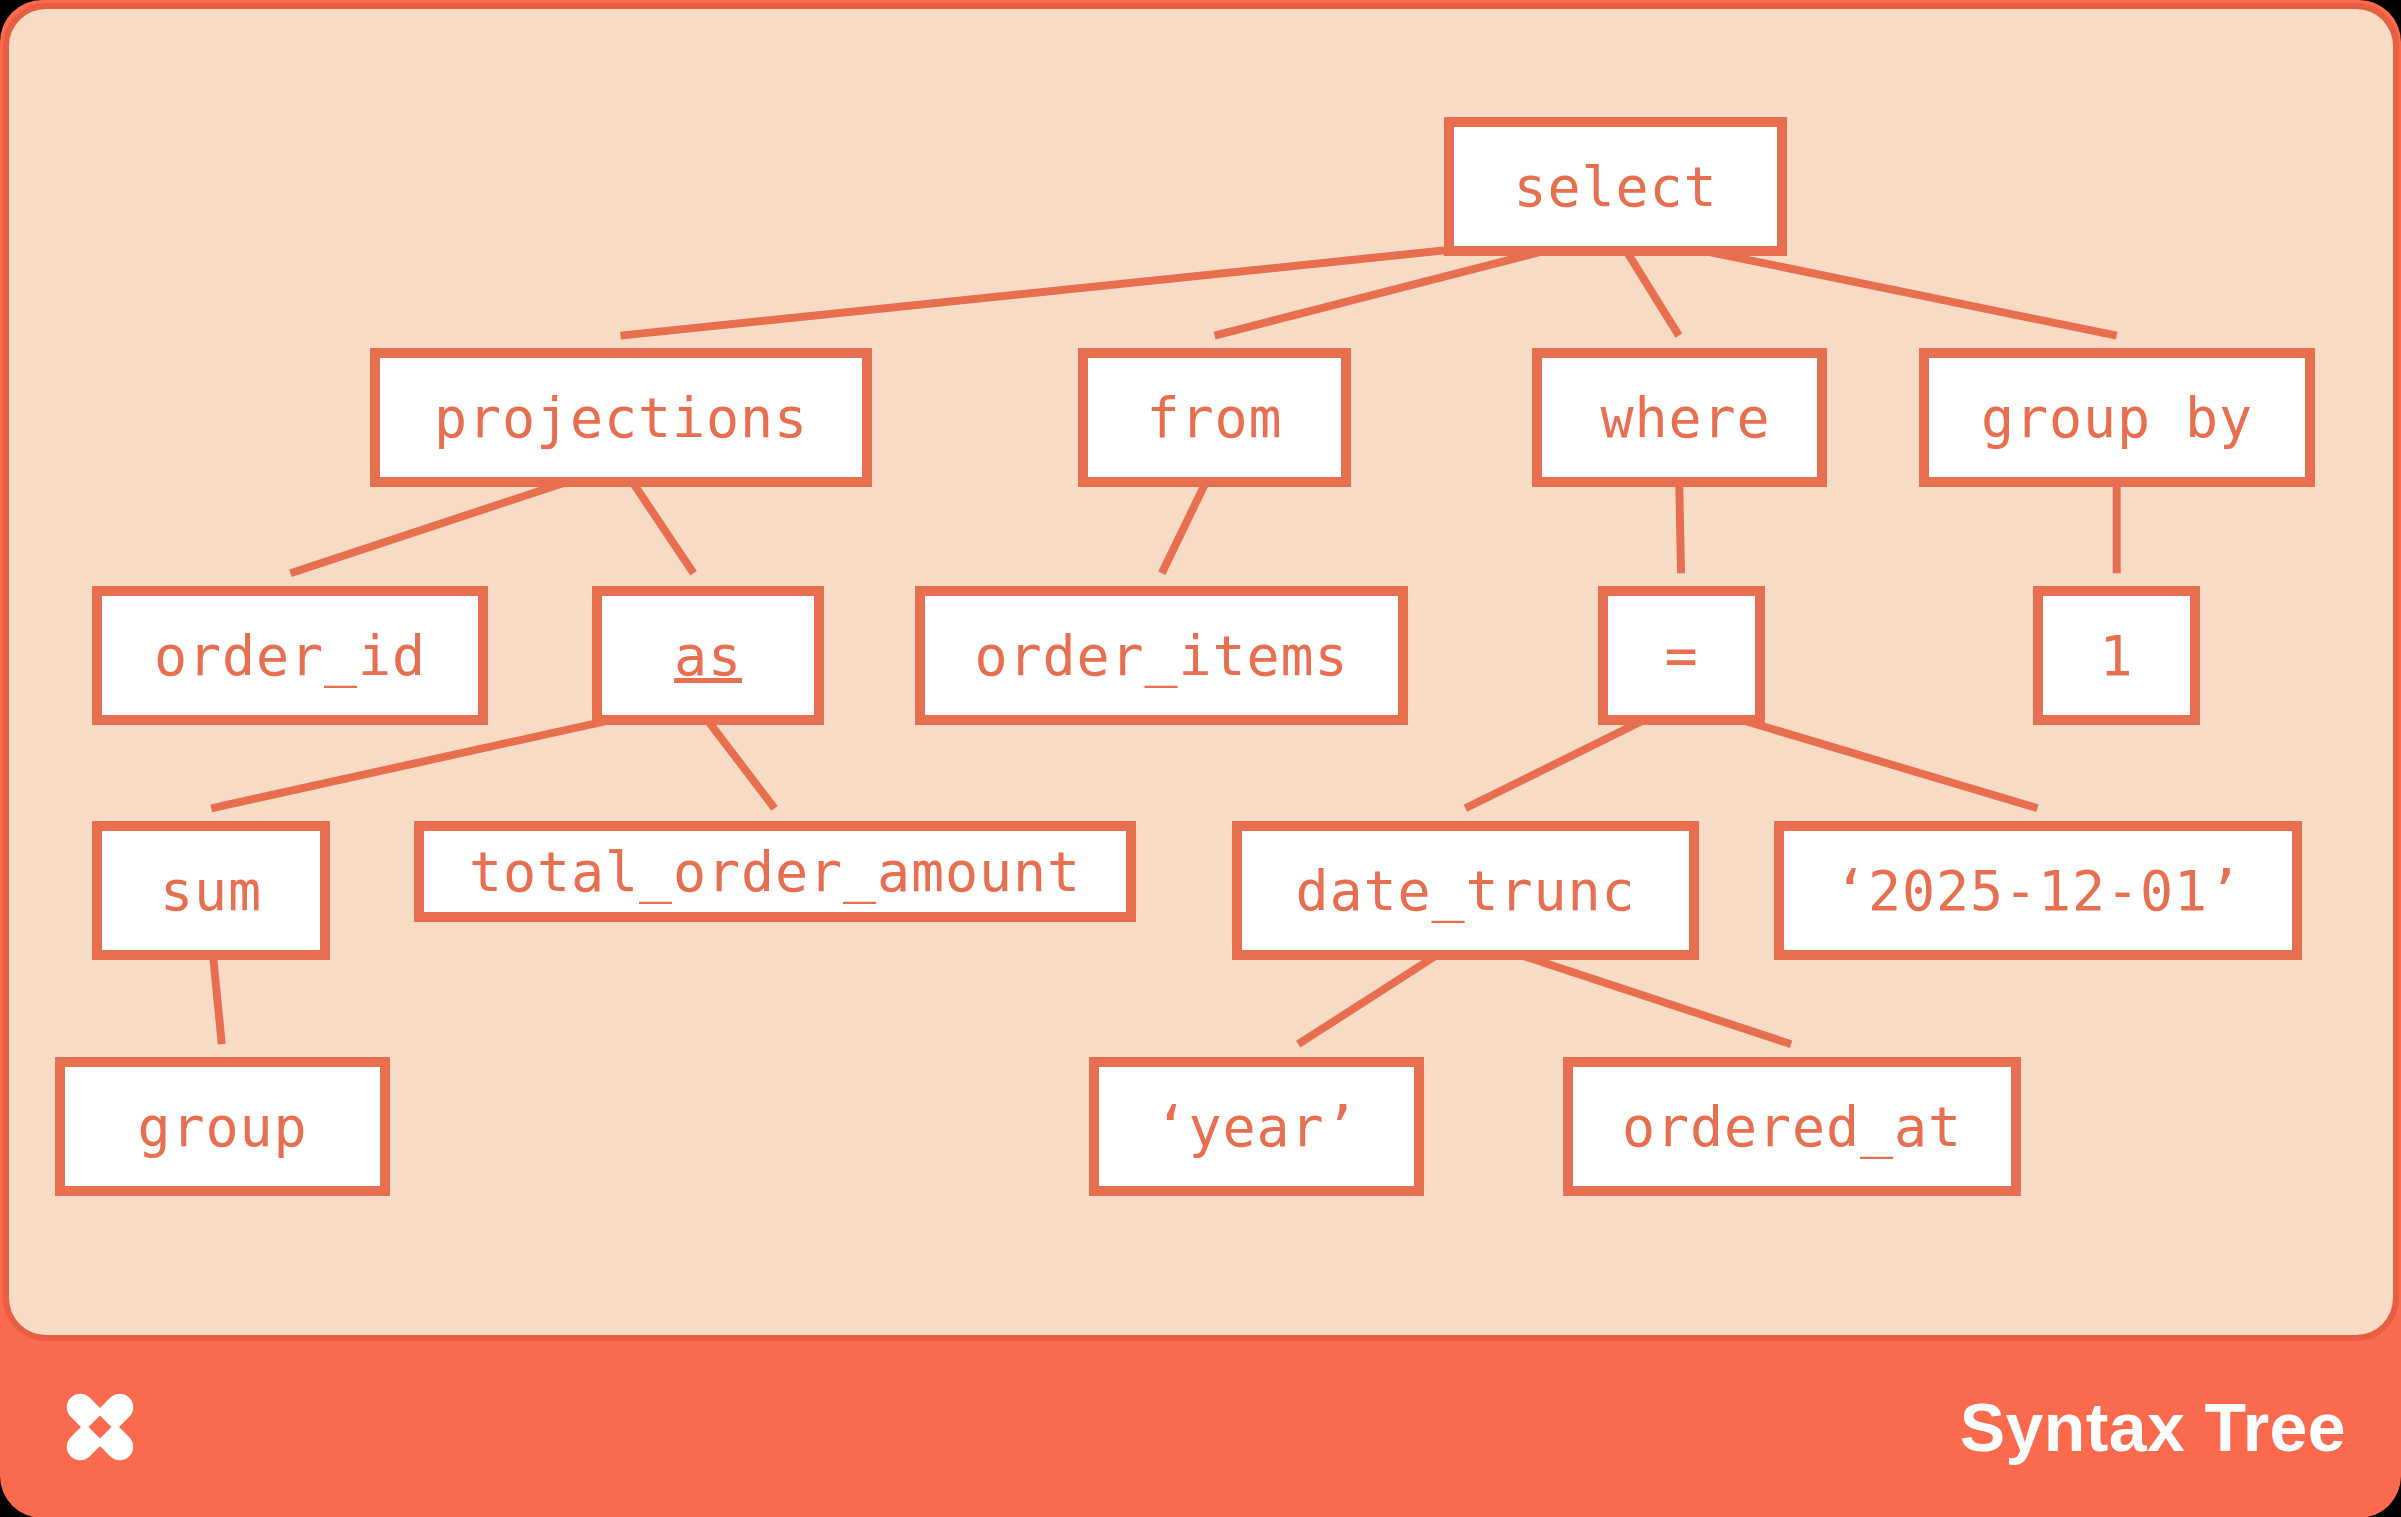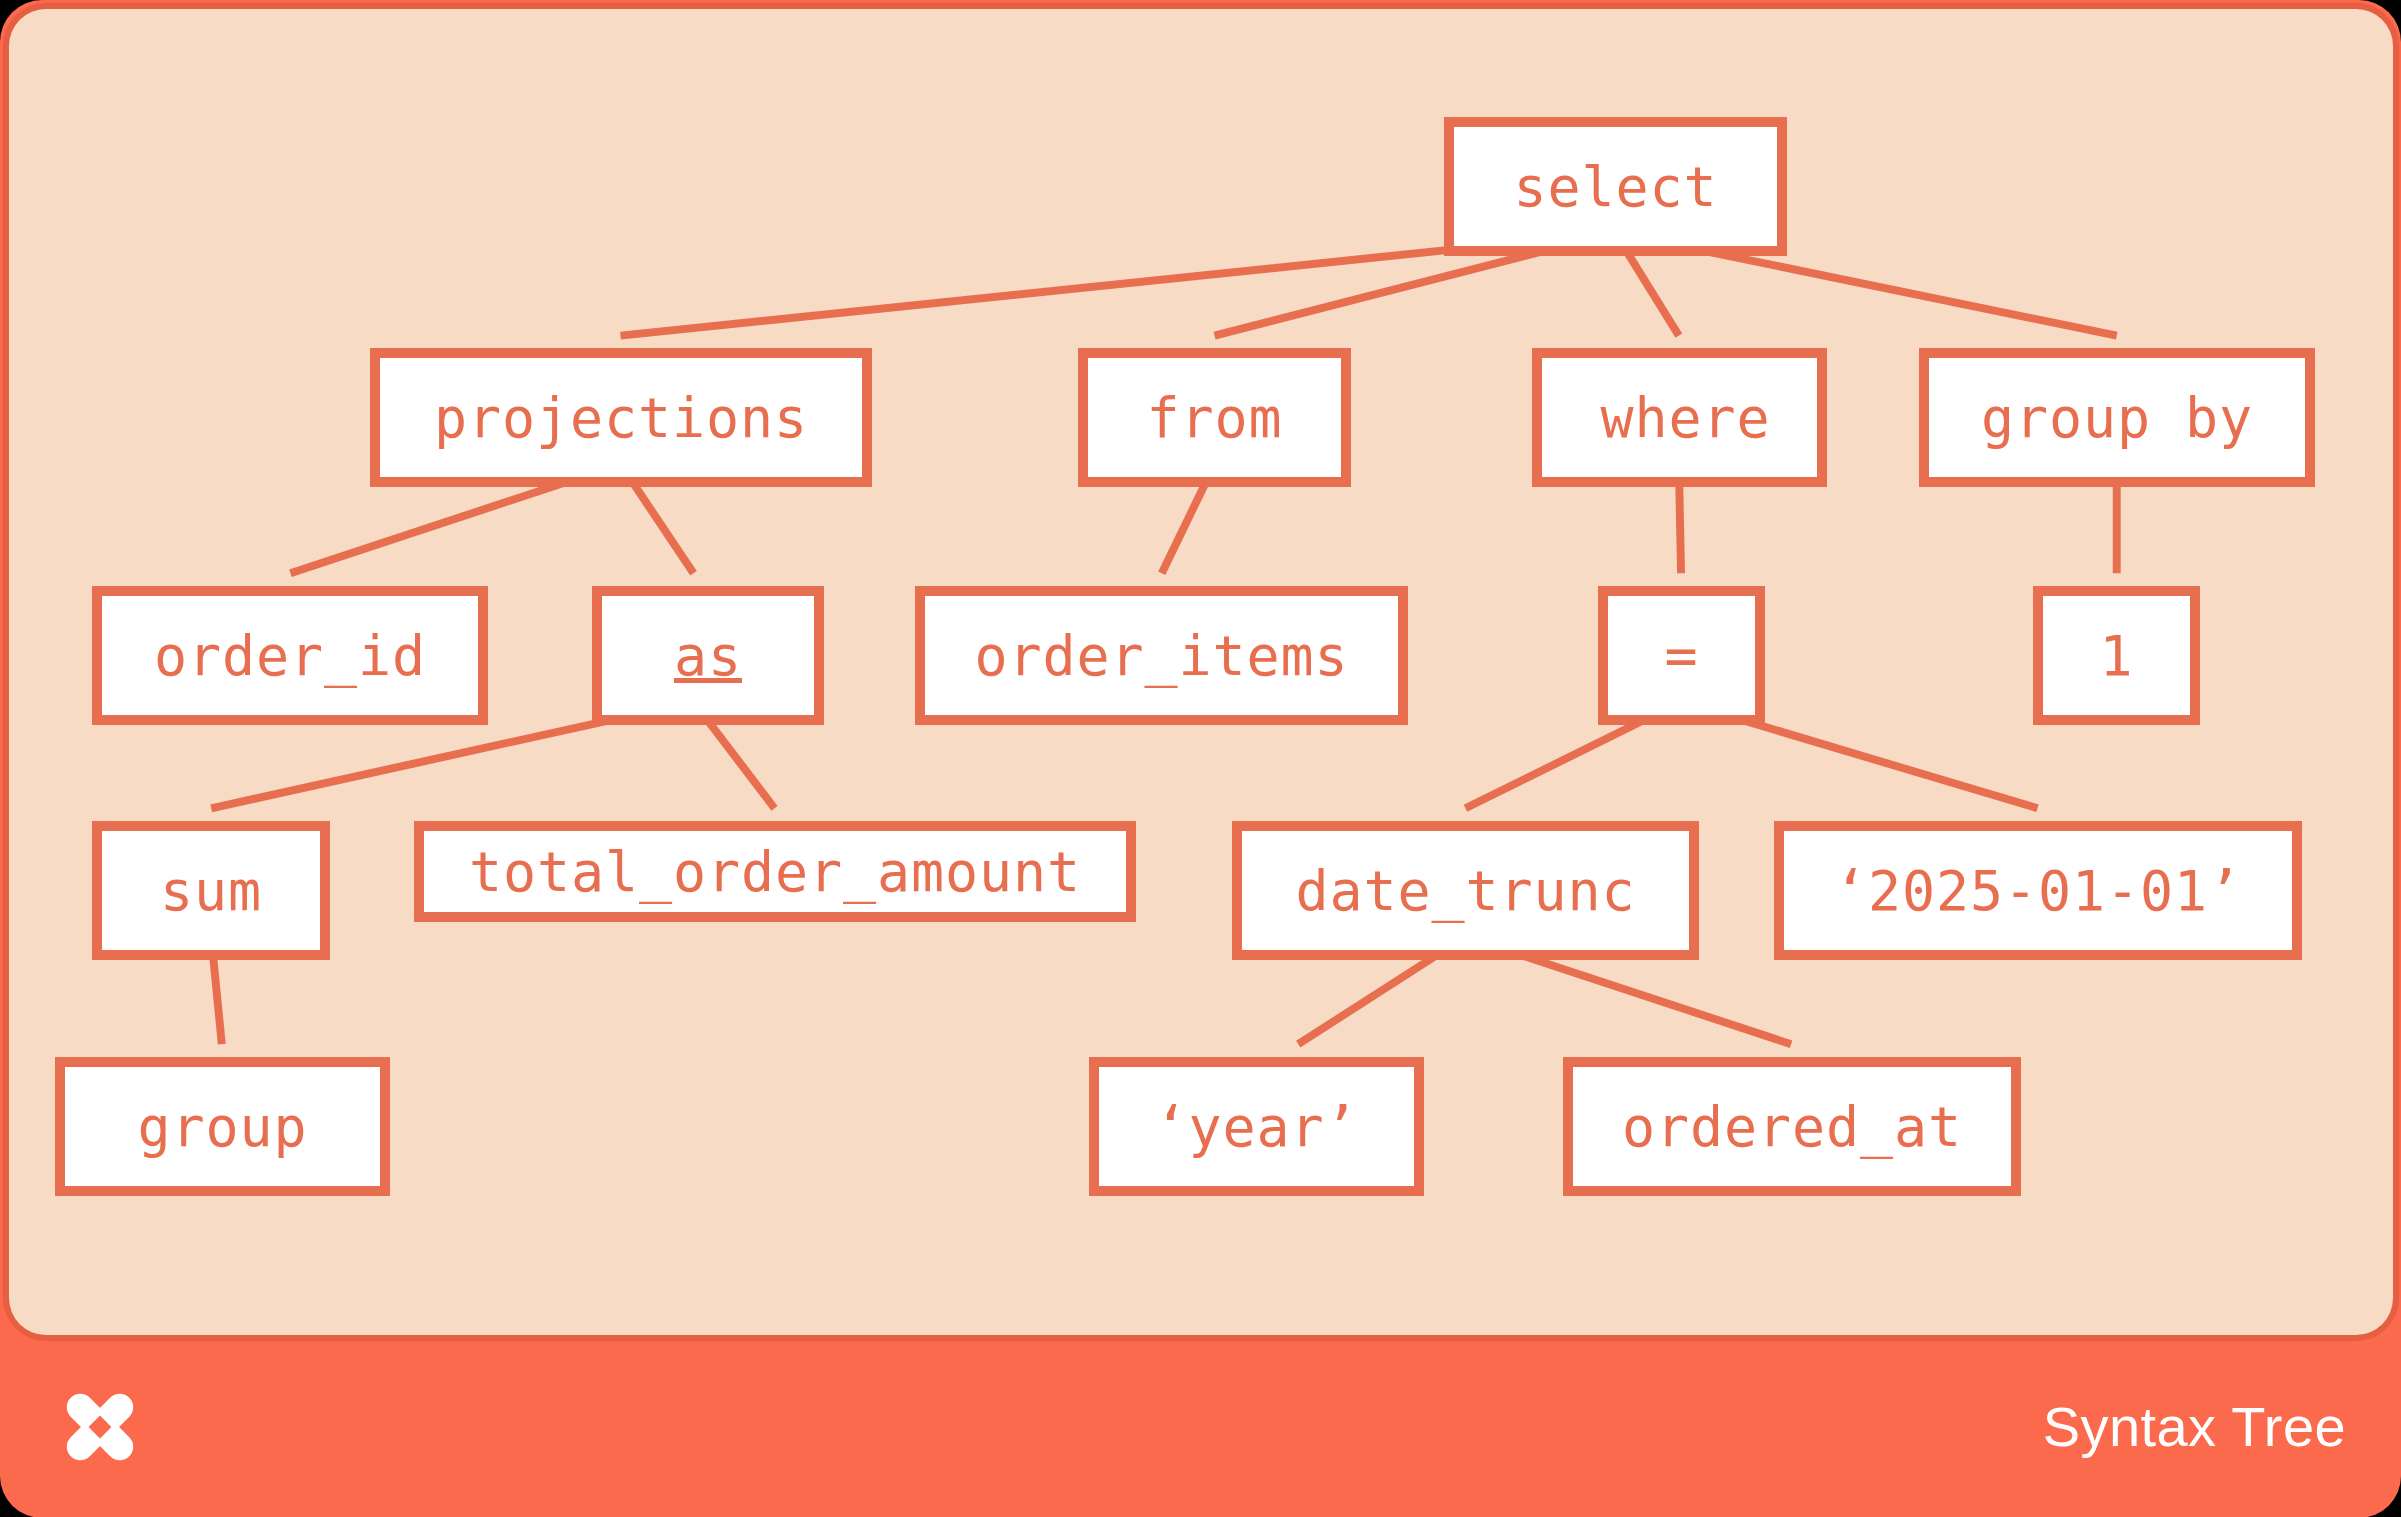--- a/index.html
+++ b/index.html
@@ -55,22 +55,22 @@
     height: 183px;
     display: flex;
     align-items: center;
     justify-content: space-between;
     box-sizing: border-box;
     padding: 0 55px;
   }
   .brand-title {
     color: #FFFFFF;
     font-family: "Liberation Sans", sans-serif;
-    font-weight: normal;
-    font-size: 56px;
+    font-weight: bold;
+    font-size: 68px;
     letter-spacing: 0.4px;
   }
   .logo {
     width: 90px;
     height: 90px;
   }
 </style>
 </head>
 <body>
 
@@ -104,21 +104,21 @@
       <div class="node" style="left: 1532px; top: 330px; width: 295px; height: 139px; padding-left: 12px;">where</div>
       <div class="node" style="left: 1919px; top: 330px; width: 396px; height: 139px;">group by</div>
       <div class="node" style="left: 92px; top: 568px; width: 396px; height: 139px;">order_id</div>
       <div class="node" style="left: 592px; top: 568px; width: 232px; height: 139px; text-decoration: underline;">as</div>
       <div class="node" style="left: 915px; top: 568px; width: 493px; height: 139px;">order_items</div>
       <div class="node" style="left: 1598px; top: 568px; width: 167px; height: 139px;">=</div>
       <div class="node" style="left: 2033px; top: 568px; width: 167px; height: 139px;">1</div>
       <div class="node" style="left: 92px; top: 803px; width: 238px; height: 139px;">sum</div>
       <div class="node" style="left: 414px; top: 803px; width: 722px; height: 101px;">total_order_amount</div>
       <div class="node" style="left: 1232px; top: 803px; width: 467px; height: 139px;">date_trunc</div>
-      <div class="node" style="left: 1774px; top: 803px; width: 528px; height: 139px;">‘2025-01-01’</div>
+      <div class="node" style="left: 1774px; top: 803px; width: 528px; height: 139px;">‘2025-12-01’</div>
       <div class="node" style="left: 55px; top: 1039px; width: 335px; height: 139px;">group</div>
       <div class="node" style="left: 1089px; top: 1039px; width: 335px; height: 139px;">‘year’</div>
       <div class="node" style="left: 1563px; top: 1039px; width: 458px; height: 139px;">ordered_at</div>
     </div>
 
   <div class="footer">
     <svg class="logo" viewBox="0 0 100 100">
       <g fill="#FFFFFF">
         <rect x="4" y="35" width="92" height="30" rx="15" transform="rotate(45 50 50)"></rect>
         <rect x="4" y="35" width="92" height="30" rx="15" transform="rotate(-45 50 50)"></rect>

